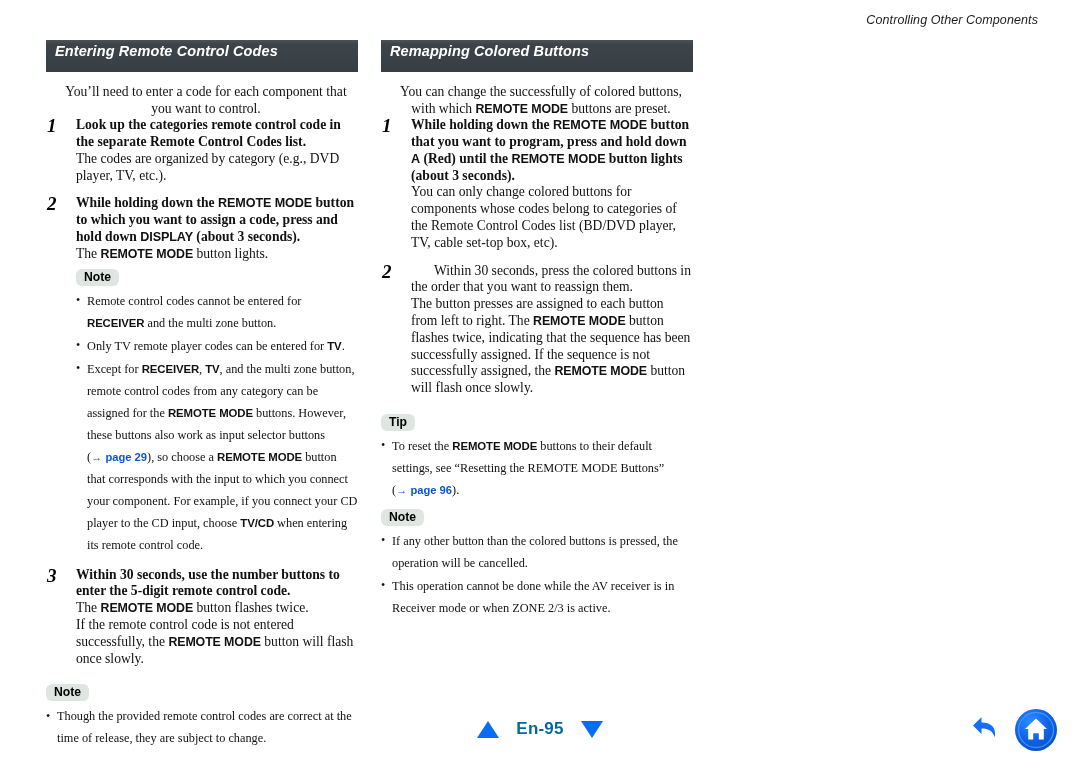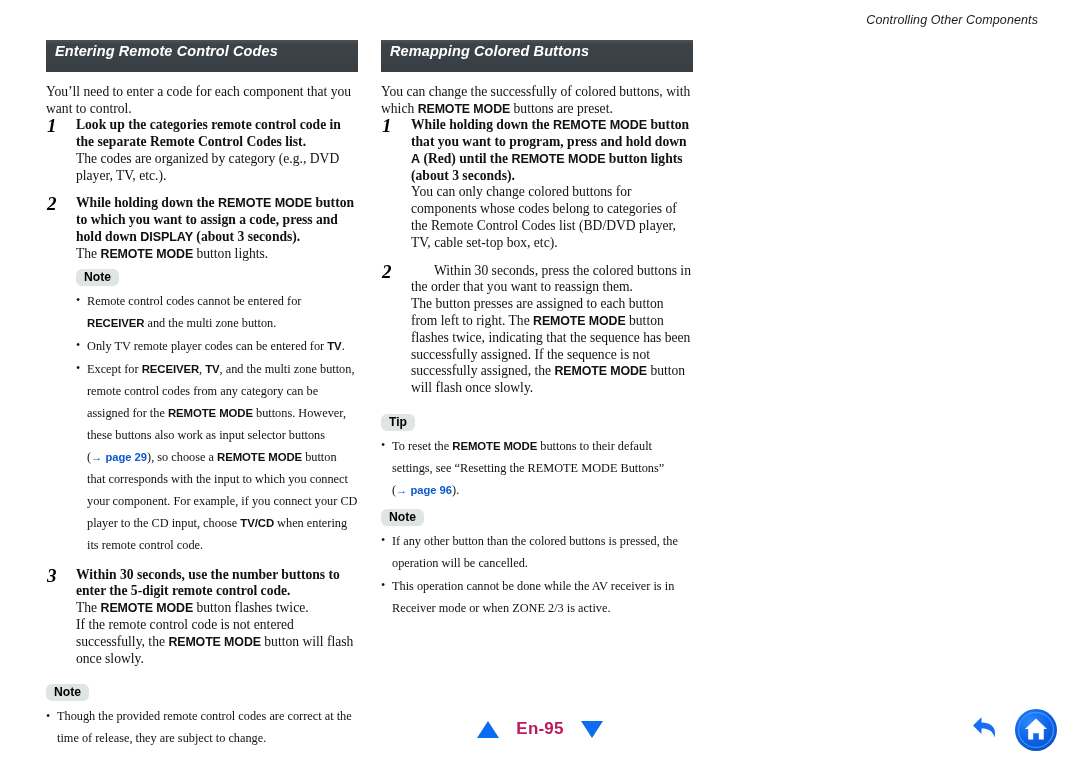--- a/index.html
+++ b/index.html
@@ -53,24 +53,24 @@
     font-weight: bold;
     font-style: italic;
     font-size: 14.5px;
     color: #ffffff;
     letter-spacing: 0.1px;
     white-space: nowrap;
   }
 
   
   p.body {
-    margin: 0 0 0 0;
+    margin: 0 0 0 8px;
     font-size: 13.6px;
     line-height: 16.6px;
-    text-align: left;
+    text-align: center;
   }
   .gap-after { margin-bottom: 13px; }
 
   
   .step {
     position: relative;
     padding-left: 30px;
     margin-bottom: 11px;
   }
   .step-num {
@@ -167,21 +167,21 @@
     height: 0;
     border-left: 11px solid transparent;
     border-right: 11px solid transparent;
   }
   .tri-up   { border-bottom: 17px solid #0a6cf0; }
   .tri-down { border-top: 17px solid #0a6cf0; }
   .page-label {
     font-family: "Liberation Sans", sans-serif;
     font-weight: bold;
     font-size: 17px;
-    color: #be185d;
+    color: #0369a1;
     letter-spacing: 0.2px;
   }
 
   .corner-nav {
     position: absolute;
     right: 22px;
     bottom: 12px;
     display: flex;
     align-items: center;
     gap: 10px;

